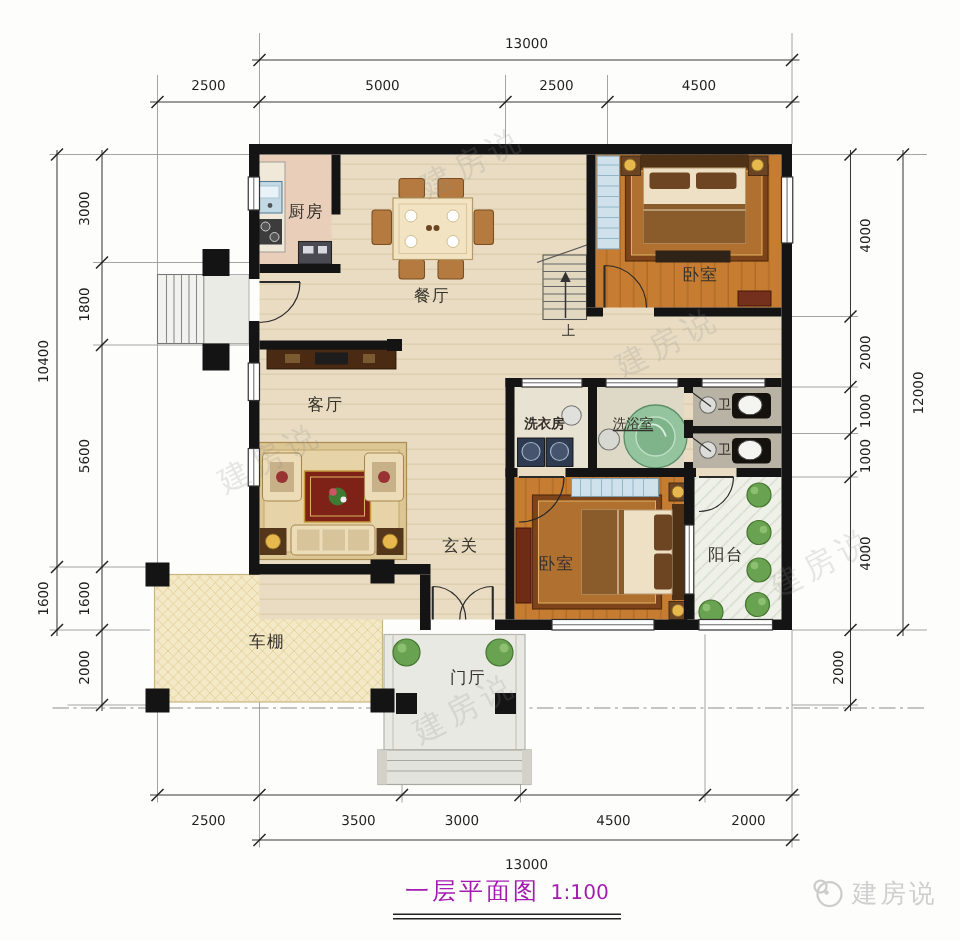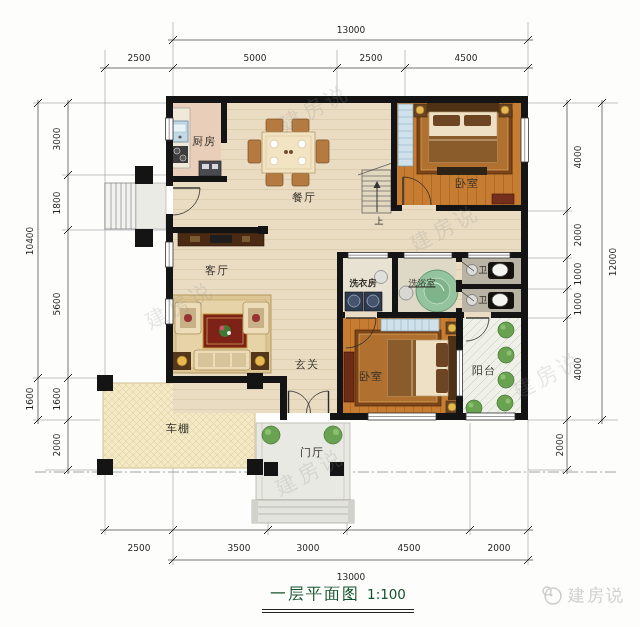--- a/index.html
+++ b/index.html
@@ -8,21 +8,21 @@
   #plan-svg{position:absolute;left:0;top:0;}
   .lbl{position:absolute;transform:translate(-50%,-50%);white-space:nowrap;color:#33302a;
        font-size:11px;letter-spacing:1px;}
   .lbl.small{font-size:9px;letter-spacing:0;}
   .dim{position:absolute;transform:translate(-50%,-50%);white-space:nowrap;color:#1f1f1f;
        font-size:9px;letter-spacing:0;}
   .dim.rot{transform:translate(-50%,-50%) rotate(-90deg);}
   .wm{position:absolute;transform:translate(-50%,-50%) rotate(-28deg);color:#8a8a8a;opacity:.20;
       font-size:21px;letter-spacing:4px;white-space:nowrap;pointer-events:none;}
   #title-block{position:absolute;left:262px;top:584px;width:152px;text-align:center;
-      border-bottom:4px double #222;padding-bottom:4px;color:#14532d;}
+      border-bottom:4px double #222;padding-bottom:4px;color:#a21caf;}
   #title-block .t-name{font-size:16px;letter-spacing:2px;}
   #title-block .t-scale{font-size:13.5px;margin-left:7px;}
   #brand{position:absolute;left:540px;top:583px;display:flex;align-items:center;color:#cccccc;}
   #brand .b-txt{font-size:17px;letter-spacing:2px;margin-left:4px;color:#cfcfcf;}
 </style>
 </head>
 <body>
 
 <div id="stage">
 
@@ -370,21 +370,21 @@
   </g>
 </svg>
 
 <div class="wm" style="left:315px;top:108px;">建房说</div>
 <div class="wm" style="left:445px;top:228px;">建房说</div>
 <div class="wm" style="left:180px;top:305px;">建房说</div>
 <div class="wm" style="left:310px;top:472px;">建房说</div>
 <div class="wm" style="left:548px;top:375px;">建房说</div>
 
 <div class="lbl" style="left:204px;top:141px;">厨房</div>
-<div class="lbl" style="left:304px;top:197px;">餐厅</div>
+<div class="lbl" style="left:288px;top:197px;">餐厅</div>
 <div class="lbl" style="left:217px;top:270px;">客厅</div>
 <div class="lbl" style="left:307px;top:364px;">玄关</div>
 <div class="lbl" style="left:467px;top:183px;">卧室</div>
 <div class="lbl" style="left:371px;top:376px;">卧室</div>
 <div class="lbl small" style="left:363px;top:283px;font-weight:bold;">洗衣房</div>
 <div class="lbl small" style="left:422px;top:283px;text-decoration:underline;">洗浴室</div>
 <div class="lbl small" style="left:483px;top:270px;">卫</div>
 <div class="lbl small" style="left:483px;top:300px;">卫</div>
 <div class="lbl" style="left:484px;top:370px;">阳台</div>
 <div class="lbl" style="left:178px;top:428px;">车棚</div>

